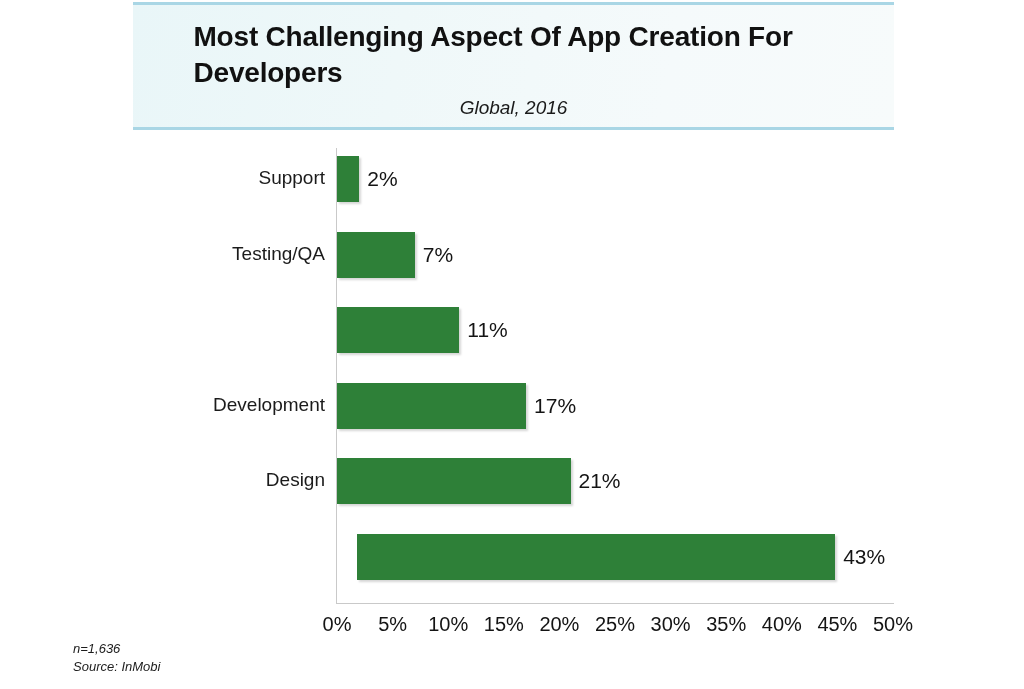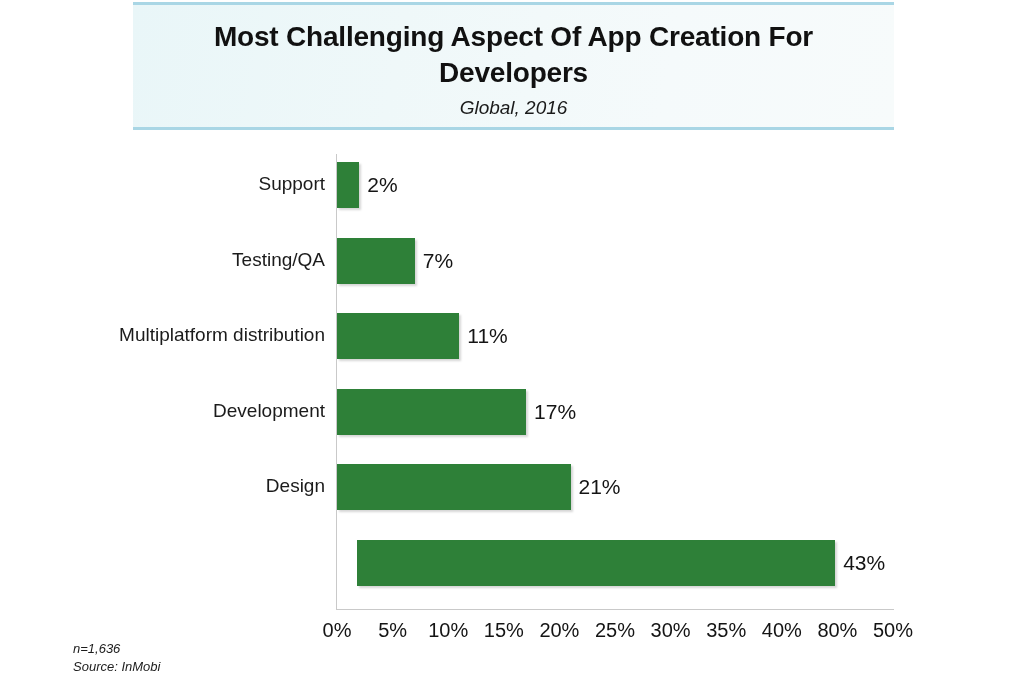--- a/index.html
+++ b/index.html
@@ -29,41 +29,40 @@
     display: flex;
     flex-direction: column;
     align-items: center;
     justify-content: flex-start;
     padding-top: 14px;
   }
   #chart-title {
     font-size: 28px;
     font-weight: bold;
     color: #111111;
-    text-align: center;
     line-height: 1.30;
     letter-spacing: -0.2px;
     max-width: 640px;
     font-family: "Liberation Sans", sans-serif;
   }
   #chart-subtitle {
     margin-top: 5px;
     font-size: 19px;
     font-style: italic;
     font-weight: normal;
     color: #1a1a1a;
     text-align: right;
     font-family: "Liberation Sans", sans-serif;
   }
 
   
   #plot-wrap {
     position: absolute;
     left: 0;
-    top: 130px;
+    top: 124px;
     width: 1024px;
     height: 559px;
   }
 
   
   .cat-label {
     position: absolute;
     right: 0;
     width: 320px;
     text-align: right;
@@ -166,21 +165,20 @@
 <div id="header-band">
   <div id="chart-title">Most Challenging Aspect Of App Creation For Developers</div>
   <div id="chart-subtitle">Global, 2016</div>
 </div>
 
 <div id="plot-wrap">
 
   <div id="cat-col">
       <div class="cat-label" style="top: 43px;">Support</div>
       <div class="cat-label" style="top: 118.5px;">Testing/QA</div>
-      <div class="cat-label" style="top: 194px;">Multiplatform distribution</div>
       <div class="cat-label" style="top: 269.5px;">Development</div>
       <div class="cat-label" style="top: 345px;">Design</div>
     </div>
 
   <div id="cat-axis-line"></div>
   <div id="val-axis-line"></div>
 
   <div id="bars-layer">
       <div class="bar-row" style="top: 32px; width: 556px;">
         <div class="bar" style="width: 22.24px; background: rgb(46, 128, 56);"></div>
@@ -211,21 +209,21 @@
   <div id="xticks">
       <div class="xtick" style="left: 337px;">0%</div>
       <div class="xtick" style="left: 392.6px;">5%</div>
       <div class="xtick" style="left: 448.2px;">10%</div>
       <div class="xtick" style="left: 503.8px;">15%</div>
       <div class="xtick" style="left: 559.4px;">20%</div>
       <div class="xtick" style="left: 615px;">25%</div>
       <div class="xtick" style="left: 670.6px;">30%</div>
       <div class="xtick" style="left: 726.2px;">35%</div>
       <div class="xtick" style="left: 781.8px;">40%</div>
-      <div class="xtick" style="left: 837.4px;">80%</div>
+      <div class="xtick" style="left: 837.4px;">45%</div>
       <div class="xtick" style="left: 893px;">50%</div>
     </div>
 </div>
 
 <div id="footnote">
   <div>n=1,636</div>
   <div>Source: InMobi</div>
 </div>
 
 </body></html>

